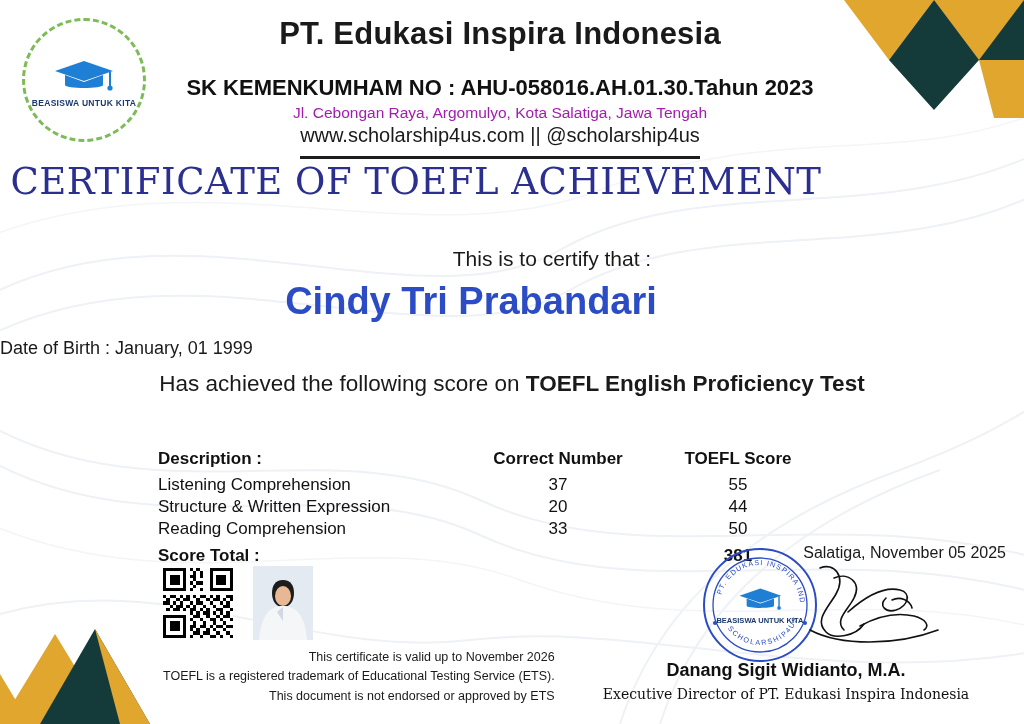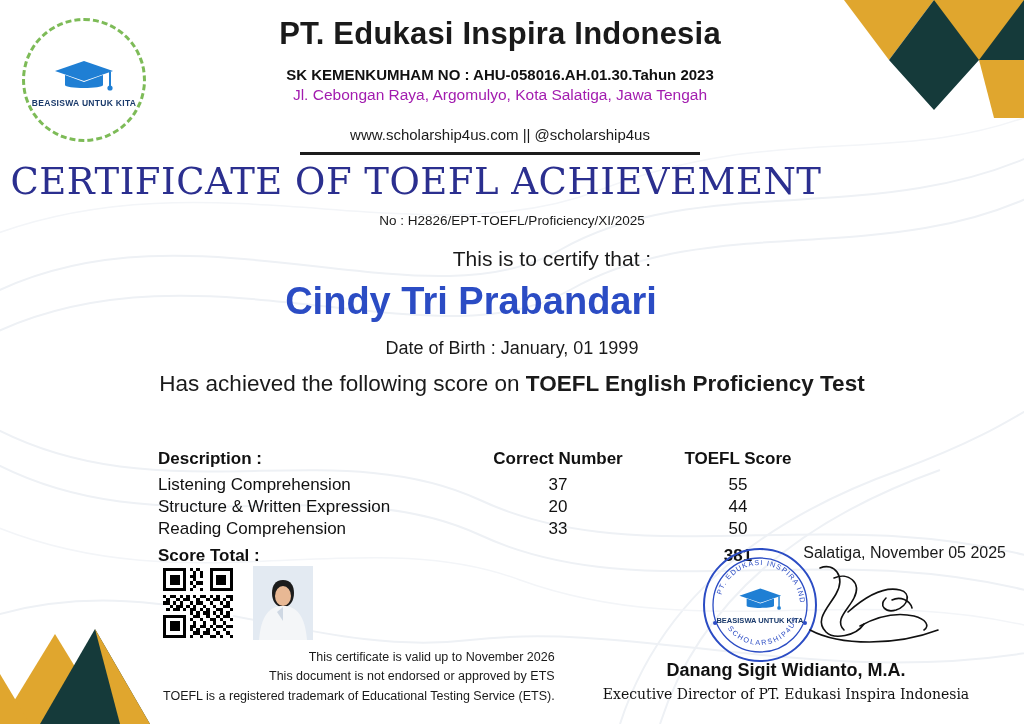--- a/index.html
+++ b/index.html
@@ -73,34 +73,34 @@
     width: 700px;
     text-align: center;
   }
   .org-name {
     font-size: 31px;
     font-weight: bold;
     color: #1a1a1a;
     letter-spacing: .2px;
   }
   .org-sk {
-    font-size: 15px;
+    font-size: 22px;
     font-weight: bold;
     color: #111;
-    margin-top: 14px;
+    margin-top: 23px;
   }
   .org-address {
     font-size: 15.5px;
     color: #a21caf;
     margin-top: 3px;
   }
   .org-web {
-    font-size: 15px;
-    color: #1a1a1a;
-    margin-top: 22px;
+    font-size: 20px;
+    color: #1a1a1a;
+    margin-top: 2px;
   }
   .rule {
     width: 400px;
     height: 3px;
     background: #1d1d1d;
     margin: 9px auto 0 auto;
   }
 
   
   .cert-title {
@@ -132,21 +132,21 @@
     position: absolute;
     top: 280px; left: 0; width: 942px;
     text-align: center;
     font-size: 38px;
     font-weight: bold;
     color: #2b4cc4;
   }
   .dob {
     position: absolute;
     top: 338px; left: 0; width: 1024px;
-    text-align: center;
+    text-align: left;
     font-size: 18px;
     color: #1a1a1a;
   }
   .achieved {
     position: absolute;
     top: 371px; left: 0; width: 1024px;
     text-align: center;
     font-size: 22.5px;
     color: #1a1a1a;
   }
@@ -283,21 +283,20 @@
 
   <div class="header">
     <div class="org-name">PT. Edukasi Inspira Indonesia</div>
     <div class="org-sk">SK KEMENKUMHAM NO : AHU-058016.AH.01.30.Tahun 2023</div>
     <div class="org-address">Jl. Cebongan Raya, Argomulyo, Kota Salatiga, Jawa Tengah</div>
     <div class="org-web">www.scholarship4us.com || @scholarship4us</div>
     <div class="rule"></div>
   </div>
 
   <div class="cert-title">CERTIFICATE OF TOEFL ACHIEVEMENT</div>
-  <div class="cert-no">No : H2826/EPT-TOEFL/Proficiency/XI/2025</div>
   <div class="certify-line">This is to certify that :</div>
   <div class="recipient">Cindy Tri Prabandari</div>
   <div class="dob">Date of Birth : January, 01 1999</div>
   <div class="achieved">
     <span>Has achieved the following score on </span><b>TOEFL English Proficiency Test</b>
   </div>
 
   <table class="score-table">
     <thead>
       <tr>
@@ -446,22 +445,22 @@
       <rect width="60" height="74" fill="#e3eaf2"></rect>
       <path d="M30,14 C38,14 41,20 41,27 C41,35 37,41 30,41 C23,41 19,35 19,27 C19,20 22,14 30,14 Z" fill="#1c1c1c"></path>
       <ellipse cx="30" cy="30" rx="8" ry="10" fill="#e8b894"></ellipse>
       <path d="M30,40 C44,40 52,50 54,74 L6,74 C8,50 16,40 30,40 Z" fill="#f4f6f8"></path>
       <path d="M30,41 L30,55 L24,46 Z" fill="#cfd8e3"></path>
     </svg>
   </div>
 
   <div class="footnotes">
     <div>This certificate is valid up to November 2026</div>
+    <div>TOEFL is a registered trademark of Educational Testing Service (ETS).</div>
     <div>This document is not endorsed or approved by ETS</div>
-    <div>TOEFL is a registered trademark of Educational Testing Service (ETS).</div>
   </div>
 
   <div class="place-date">Salatiga, November 05 2025</div>
 
   <svg class="stamp" viewBox="0 0 120 120">
     <circle cx="60" cy="60" r="56" fill="none" stroke="#2b4cc4" stroke-width="2"></circle>
     <circle cx="60" cy="60" r="47" fill="none" stroke="#2b4cc4" stroke-width="1.3"></circle>
     <path id="stampTop" d="M60,16 m-40,44 a40,40 0 0,1 80,0" fill="none"></path>
     <path id="stampBot" d="M20,60 a40,40 0 0,0 80,0" fill="none"></path>
     <text font-size="7.2" fill="#2b4cc4" font-family="Liberation Sans, sans-serif" letter-spacing="1.1">

